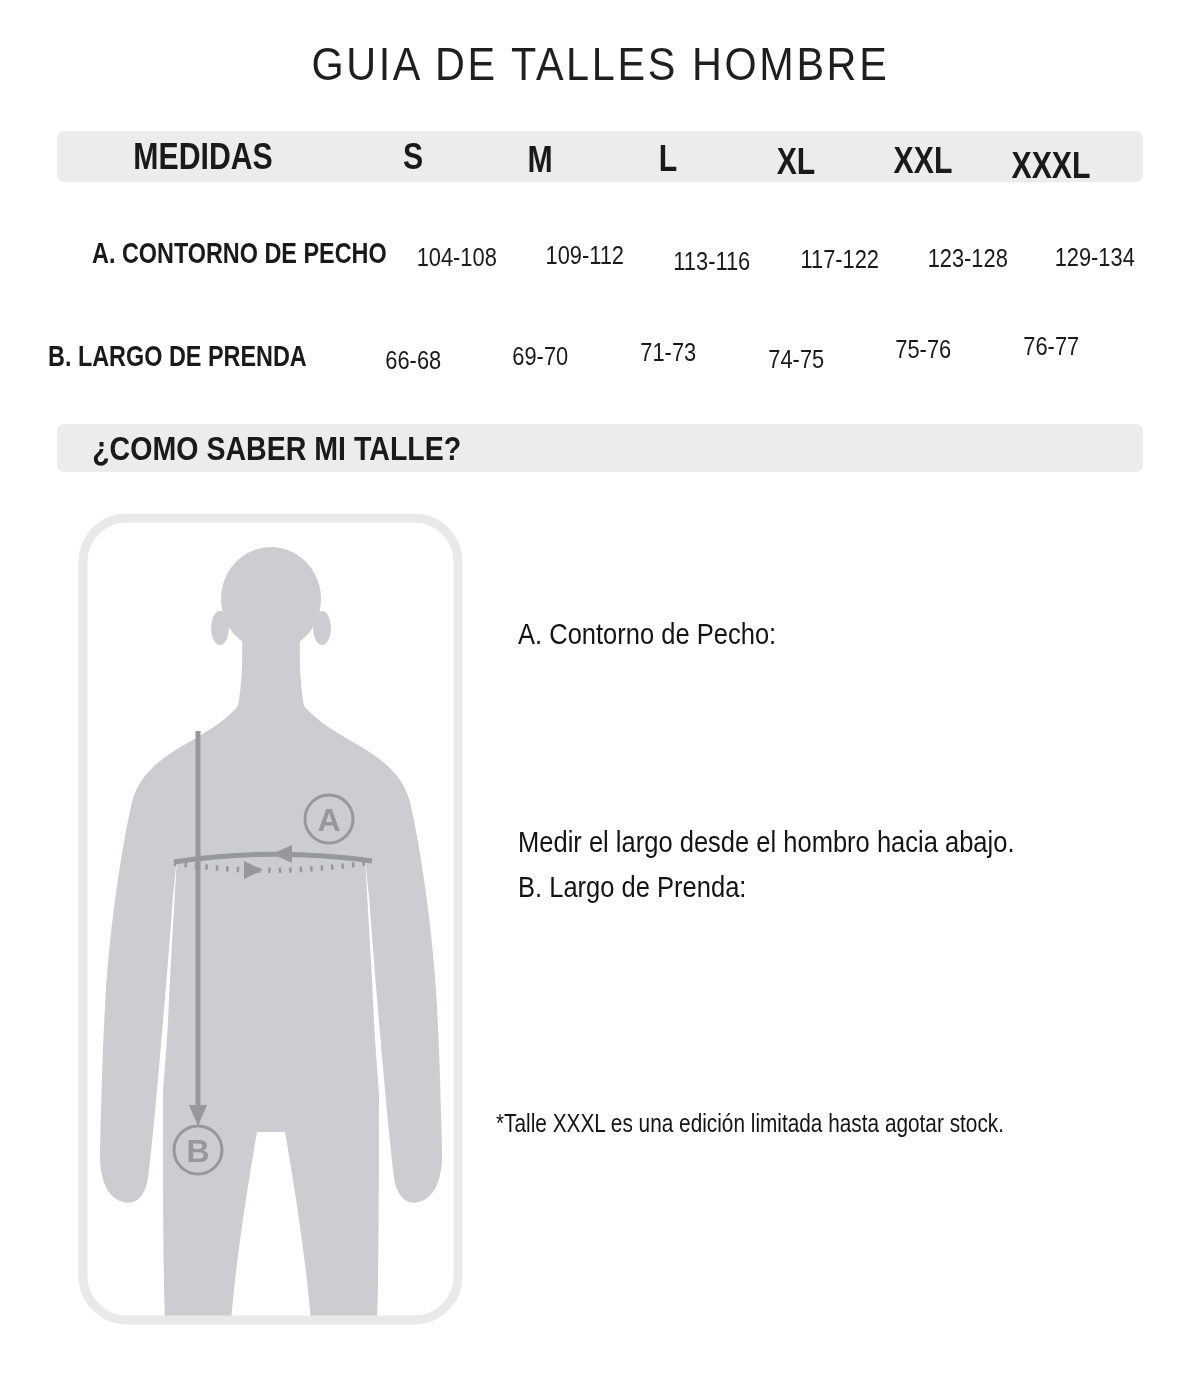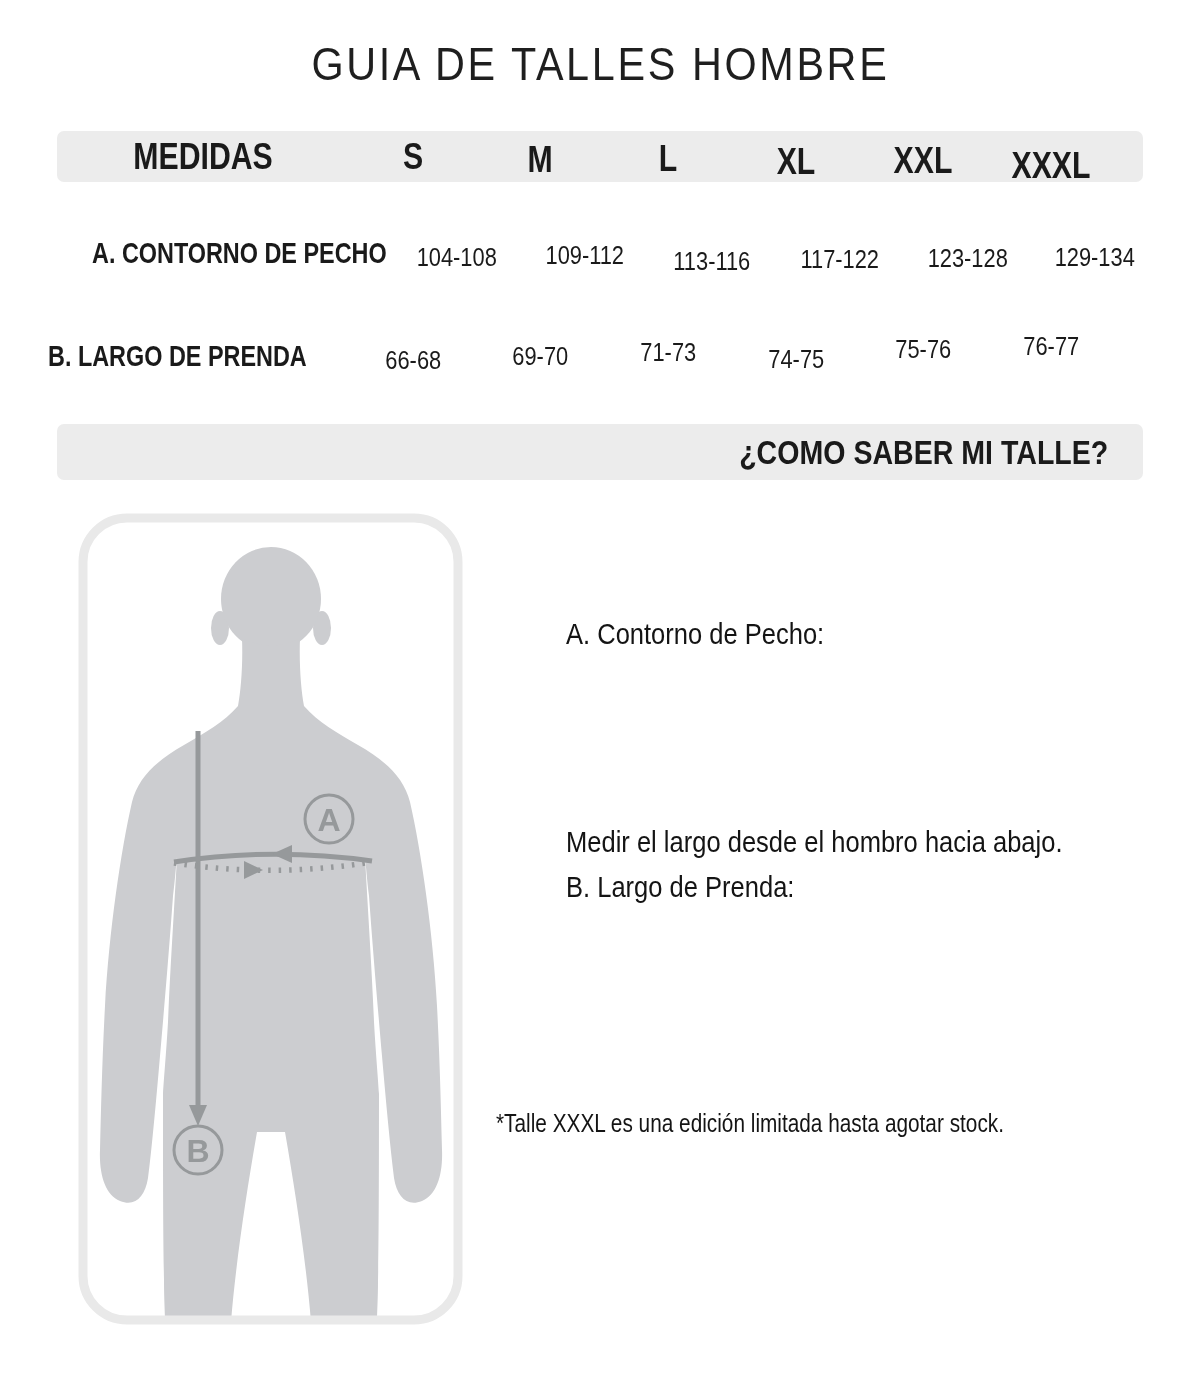--- a/index.html
+++ b/index.html
@@ -24,26 +24,26 @@
 
   .trow{position:absolute;left:48px;width:1095px;height:50px;
         display:grid;grid-template-columns:301px repeat(6,1fr);align-items:center;
         padding-right:28px;box-sizing:border-box;font-size:26px;color:#1a1a1a;}
   .trow .cell{text-align:center;}
   .trow .label-cell{text-align:left;font-weight:700;font-size:30px;}
   .trow .label-cell .cx{--sx:.78;}
   .row-a{top:228px;margin-left:44px;}
   .row-b{top:322px;margin-top:9px;}
 
-  .section-bar{top:424px;height:56px;display:flex;align-items:center;justify-content:flex-end;
+  .section-bar{top:424px;height:48px;display:flex;align-items:center;justify-content:flex-start;
                font-weight:700;font-size:34px;color:#1a1a1a;}
 
   .figure{position:absolute;left:60px;top:500px;}
 
-  .instr{position:absolute;font-size:29px;line-height:45px;color:#141414;margin-left:48px;}
+  .instr{position:absolute;font-size:29px;line-height:45px;color:#141414;}
   .instr .cx,.note .cx{--sx:.88;}
   .instr-a{left:518px;top:612px;}
   .instr-b{left:518px;top:820px;}
   .note{position:absolute;font-size:26px;color:#141414;}
   .note-1{left:496px;top:1108px;}
   .note-2{left:518px;top:1330px;}
   .note .cx{--sx:.8;}
 </style>
 </head>
 <body>

